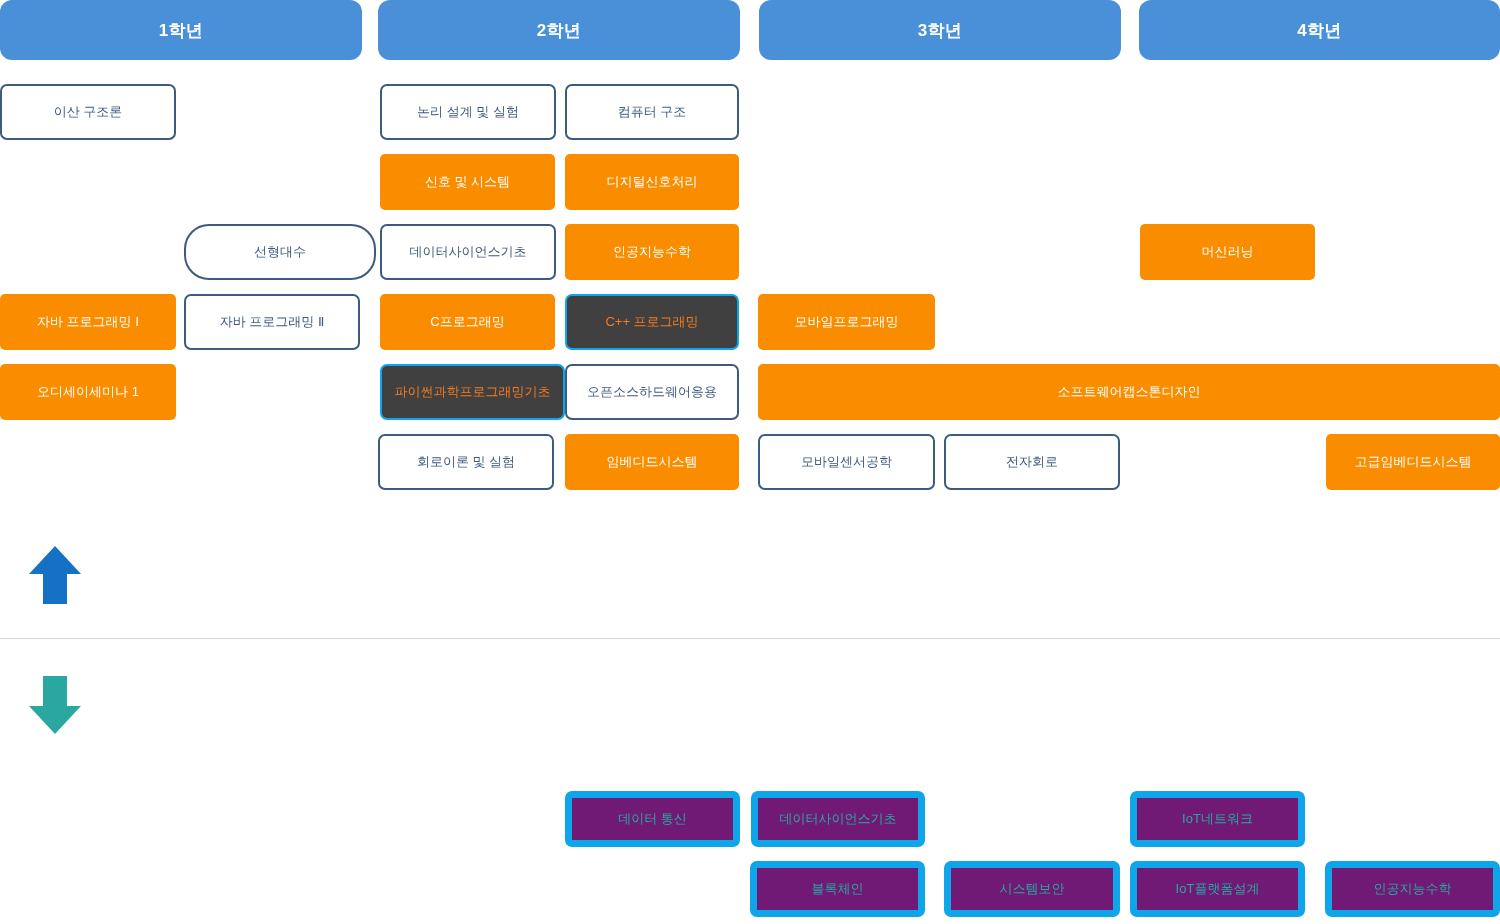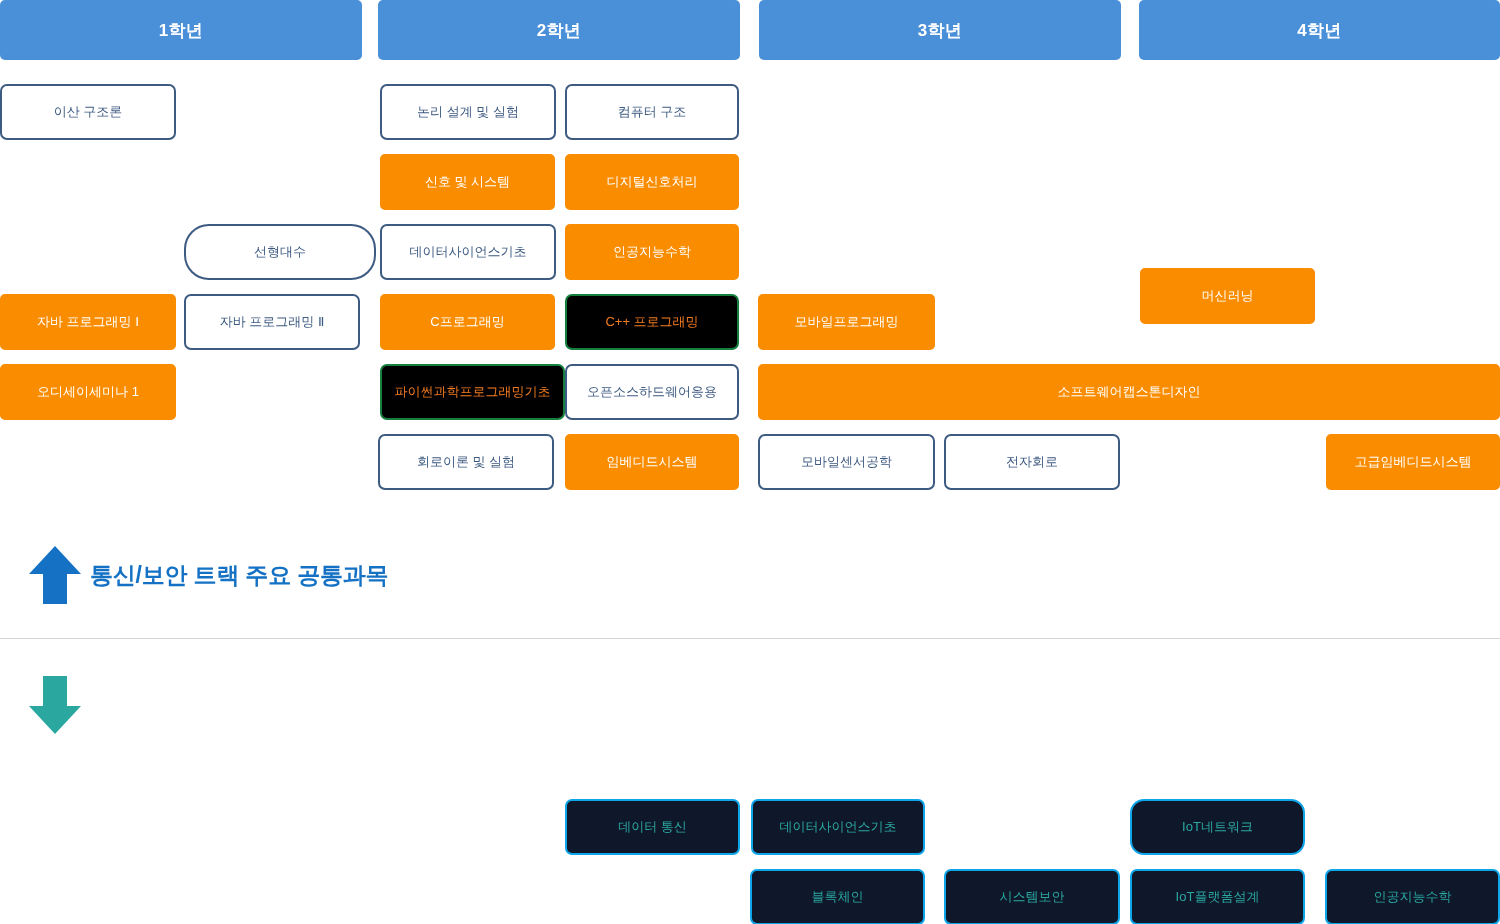--- a/index.html
+++ b/index.html
@@ -23,21 +23,21 @@
     left: 0; top: 0;
     width: 1500px;
     height: 924px;
   }
 
   
   .year-header {
     position: absolute;
     height: 60px;
     background: #4a90d9;
-    border-radius: 5px;
+    border-radius: 12px;
     color: #ffffff;
     font-size: 17px;
     font-weight: 700;
     display: flex;
     align-items: center;
     justify-content: center;
     letter-spacing: 0.3px;
     line-height: 1;
   }
 
@@ -66,33 +66,32 @@
   
   .course.filled {
     background: #fa8c00;
     border: 2px solid #fa8c00;
     border-radius: 5px;
     color: #ffffff;
   }
 
   
   .course.outline-orange {
-    background: #000000;
-    border: 2px solid #15803d;
+    background: #404040;
+    border: 2px solid #0ea5e9;
     border-radius: 7px;
     color: #f47b20;
   }
 
   
   .course.outline-teal {
-    background: #0f172a;
-    border: 2px solid #0ea5e9;
+    background: #701a75;
+    border: 7px solid #0ea5e9;
     border-radius: 7px;
     color: #2aa8a0;
-    margin-top: 8px;
   }
 
   
   .track-row {
     position: absolute;
     display: flex;
     align-items: center;
   }
   .arrow-wrap {
     width: 70px;
@@ -135,21 +134,21 @@
 
   <div id="courses-layer">
       <div class="course plain" style="left: 0px; top: 84px; width: 176px;">이산 구조론</div>
       <div class="course plain" style="left: 380px; top: 84px; width: 176px;">논리 설계 및 실험</div>
       <div class="course plain" style="left: 565px; top: 84px; width: 174px;">컴퓨터 구조</div>
       <div class="course filled" style="left: 380px; top: 154px; width: 175px;">신호 및 시스템</div>
       <div class="course filled" style="left: 565px; top: 154px; width: 174px;">디지털신호처리</div>
       <div class="course plain" style="left: 184px; top: 224px; width: 192px; border-radius: 25px;">선형대수</div>
       <div class="course plain" style="left: 380px; top: 224px; width: 176px;">데이터사이언스기초</div>
       <div class="course filled" style="left: 565px; top: 224px; width: 174px;">인공지능수학</div>
-      <div class="course filled" style="left: 1140px; top: 224px; width: 175px; margin-top: 44px;">머신러닝</div>
+      <div class="course filled" style="left: 1140px; top: 224px; width: 175px;">머신러닝</div>
       <div class="course filled" style="left: 0px; top: 294px; width: 176px;">자바 프로그래밍 Ⅰ</div>
       <div class="course plain" style="left: 184px; top: 294px; width: 176px;">자바 프로그래밍 Ⅱ</div>
       <div class="course filled" style="left: 380px; top: 294px; width: 175px;">C프로그래밍</div>
       <div class="course outline-orange" style="left: 565px; top: 294px; width: 174px;">C++ 프로그래밍</div>
       <div class="course filled" style="left: 758px; top: 294px; width: 177px;">모바일프로그래밍</div>
       <div class="course filled" style="left: 0px; top: 364px; width: 176px;">오디세이세미나 1</div>
       <div class="course outline-orange" style="left: 380px; top: 364px; width: 185px;">파이썬과학프로그래밍기초</div>
       <div class="course plain" style="left: 565px; top: 364px; width: 174px;">오픈소스하드웨어응용</div>
       <div class="course filled" style="left: 758px; top: 364px; width: 742px;">소프트웨어캡스톤디자인</div>
       <div class="course plain" style="left: 378px; top: 434px; width: 176px;">회로이론 및 실험</div>
@@ -161,34 +160,33 @@
 
   <div class="divider" id="section-divider" style="top: 638px;"></div>
 
   <div id="tracks-layer">
       <div class="track-row track-up" style="left: 20px; top: 540px;">
         <div class="arrow-wrap">
           <svg width="56" height="62" viewBox="0 0 56 62">
             <path d="M28 2 L54 30 L40 30 L40 60 L16 60 L16 30 L2 30 Z" fill="#1471c4"></path>
           </svg>
         </div>
-        <div class="track-label">통신/보안 트랙 주요 공통과목</div>
       </div>
       <div class="track-row track-down" style="left: 20px; top: 670px;">
         <div class="arrow-wrap">
           <svg width="56" height="62" viewBox="0 0 56 62">
             <path d="M28 60 L2 32 L16 32 L16 2 L40 2 L40 32 L54 32 Z" fill="#2aa8a0"></path>
           </svg>
         </div>
       </div>
     </div>
 
   <div id="track-courses-layer">
       <div class="course outline-teal" style="left: 565px; top: 791px; width: 175px;">데이터 통신</div>
       <div class="course outline-teal" style="left: 751px; top: 791px; width: 174px;">데이터사이언스기초</div>
-      <div class="course outline-teal" style="left: 1130px; top: 791px; width: 175px; border-radius: 14px;">IoT네트워크</div>
+      <div class="course outline-teal" style="left: 1130px; top: 791px; width: 175px;">IoT네트워크</div>
       <div class="course outline-teal" style="left: 750px; top: 861px; width: 175px;">블록체인</div>
       <div class="course outline-teal" style="left: 944px; top: 861px; width: 176px;">시스템보안</div>
       <div class="course outline-teal" style="left: 1130px; top: 861px; width: 175px;">IoT플랫폼설계</div>
       <div class="course outline-teal" style="left: 1325px; top: 861px; width: 175px;">인공지능수학</div>
     </div>
 
 </div>
 
 </body></html>

